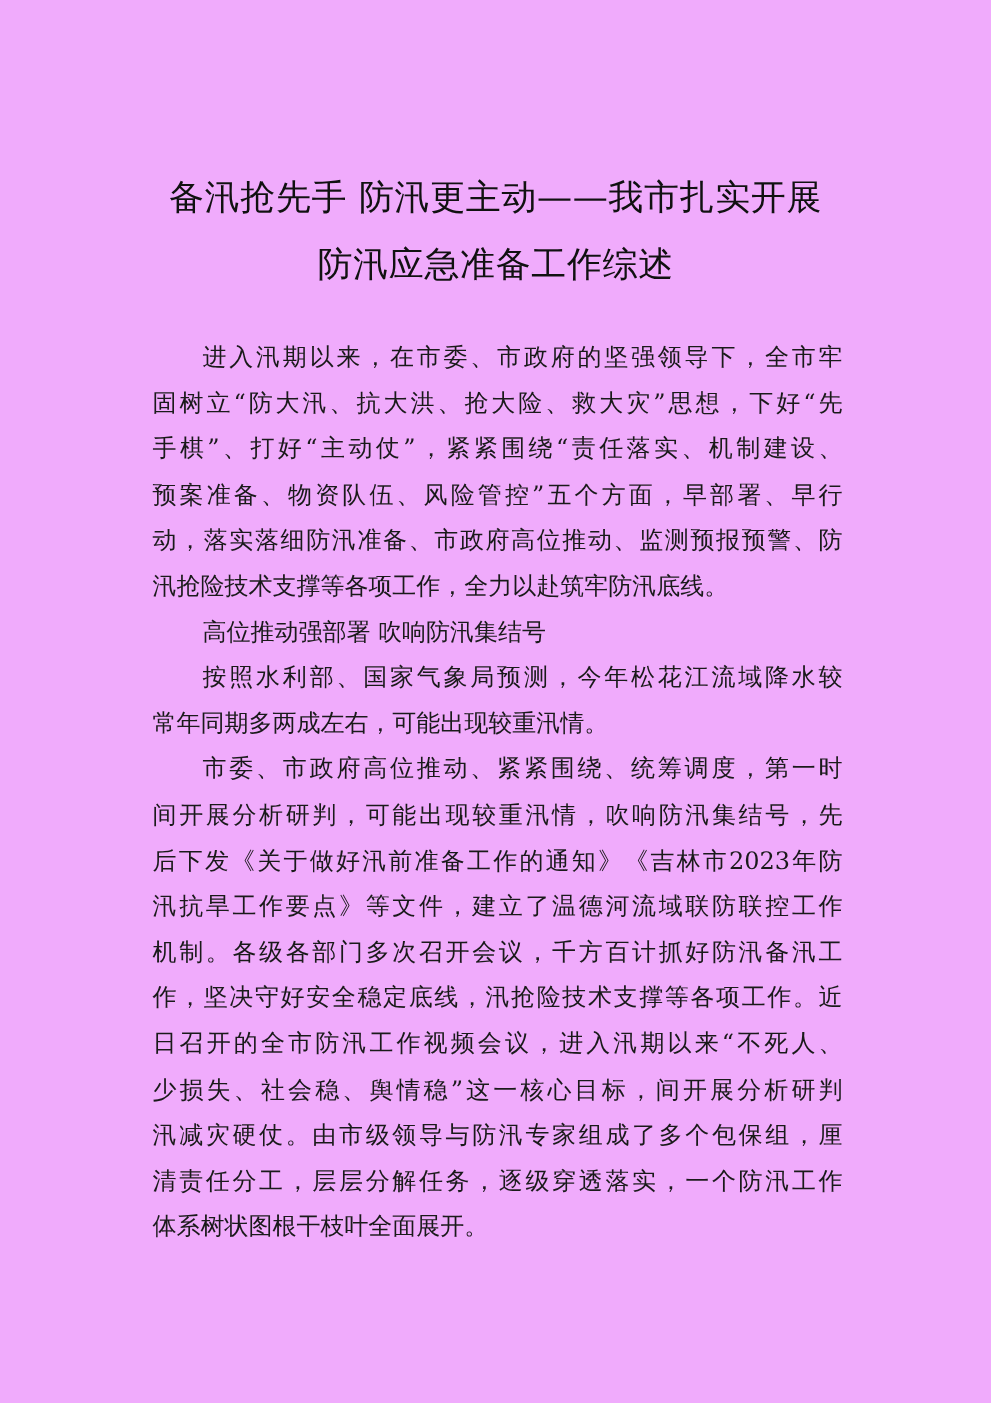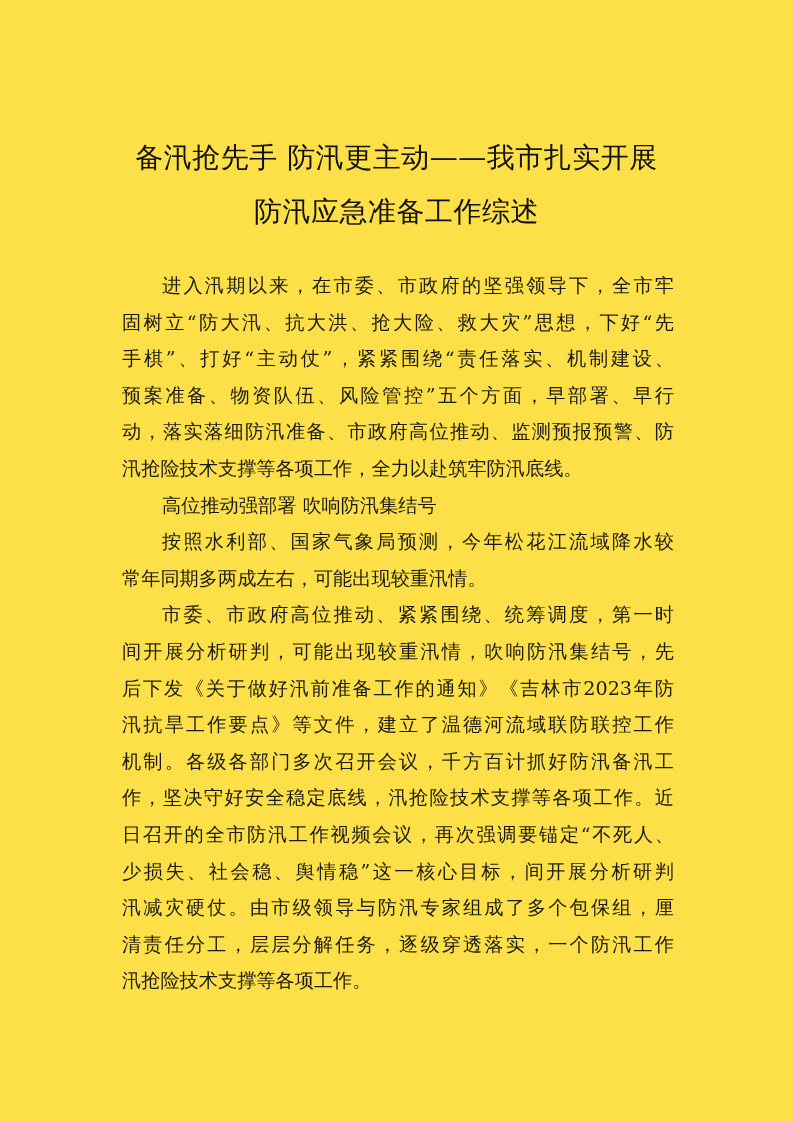--- a/index.html
+++ b/index.html
@@ -14,21 +14,21 @@
       overflow: hidden;
       font-family: "DejaVu Serif", "Liberation Serif", serif;
       color: #111111;
     }
     .page {
       position: absolute;
       left: 0;
       top: 0;
       width: 793px;
       height: 1122px;
-      background: #fde047;
+      background: #f0abfc;
     }
     .title {
       position: absolute;
       left: 110px;
       width: 573px;
       text-align: center;
       font-size: 28px;
       line-height: 60px;
       color: #111111;
       white-space: nowrap;
@@ -87,21 +87,21 @@
       <div class="line last">常年同期多两成左右，可能出现较重汛情。</div>
     </div>
 
     <div>
       <div class="line indent">市委、市政府高位推动、紧紧围绕、统筹调度，第一时</div>
       <div class="line">间开展分析研判，可能出现较重汛情，吹响防汛集结号，先</div>
       <div class="line">后下发《关于做好汛前准备工作的通知》《吉林市2023年防</div>
       <div class="line">汛抗旱工作要点》等文件，建立了温德河流域联防联控工作</div>
       <div class="line">机制。各级各部门多次召开会议，千方百计抓好防汛备汛工</div>
       <div class="line">作，坚决守好安全稳定底线，汛抢险技术支撑等各项工作。近</div>
-      <div class="line">日召开的全市防汛工作视频会议，再次强调要锚定“不死人、</div>
+      <div class="line">日召开的全市防汛工作视频会议，进入汛期以来“不死人、</div>
       <div class="line">少损失、社会稳、舆情稳”这一核心目标，间开展分析研判</div>
       <div class="line">汛减灾硬仗。由市级领导与防汛专家组成了多个包保组，厘</div>
       <div class="line">清责任分工，层层分解任务，逐级穿透落实，一个防汛工作</div>
-      <div class="line last">汛抢险技术支撑等各项工作。</div>
+      <div class="line last">体系树状图根干枝叶全面展开。</div>
     </div>
 
   </div>
 </div>
 
 </body></html>

